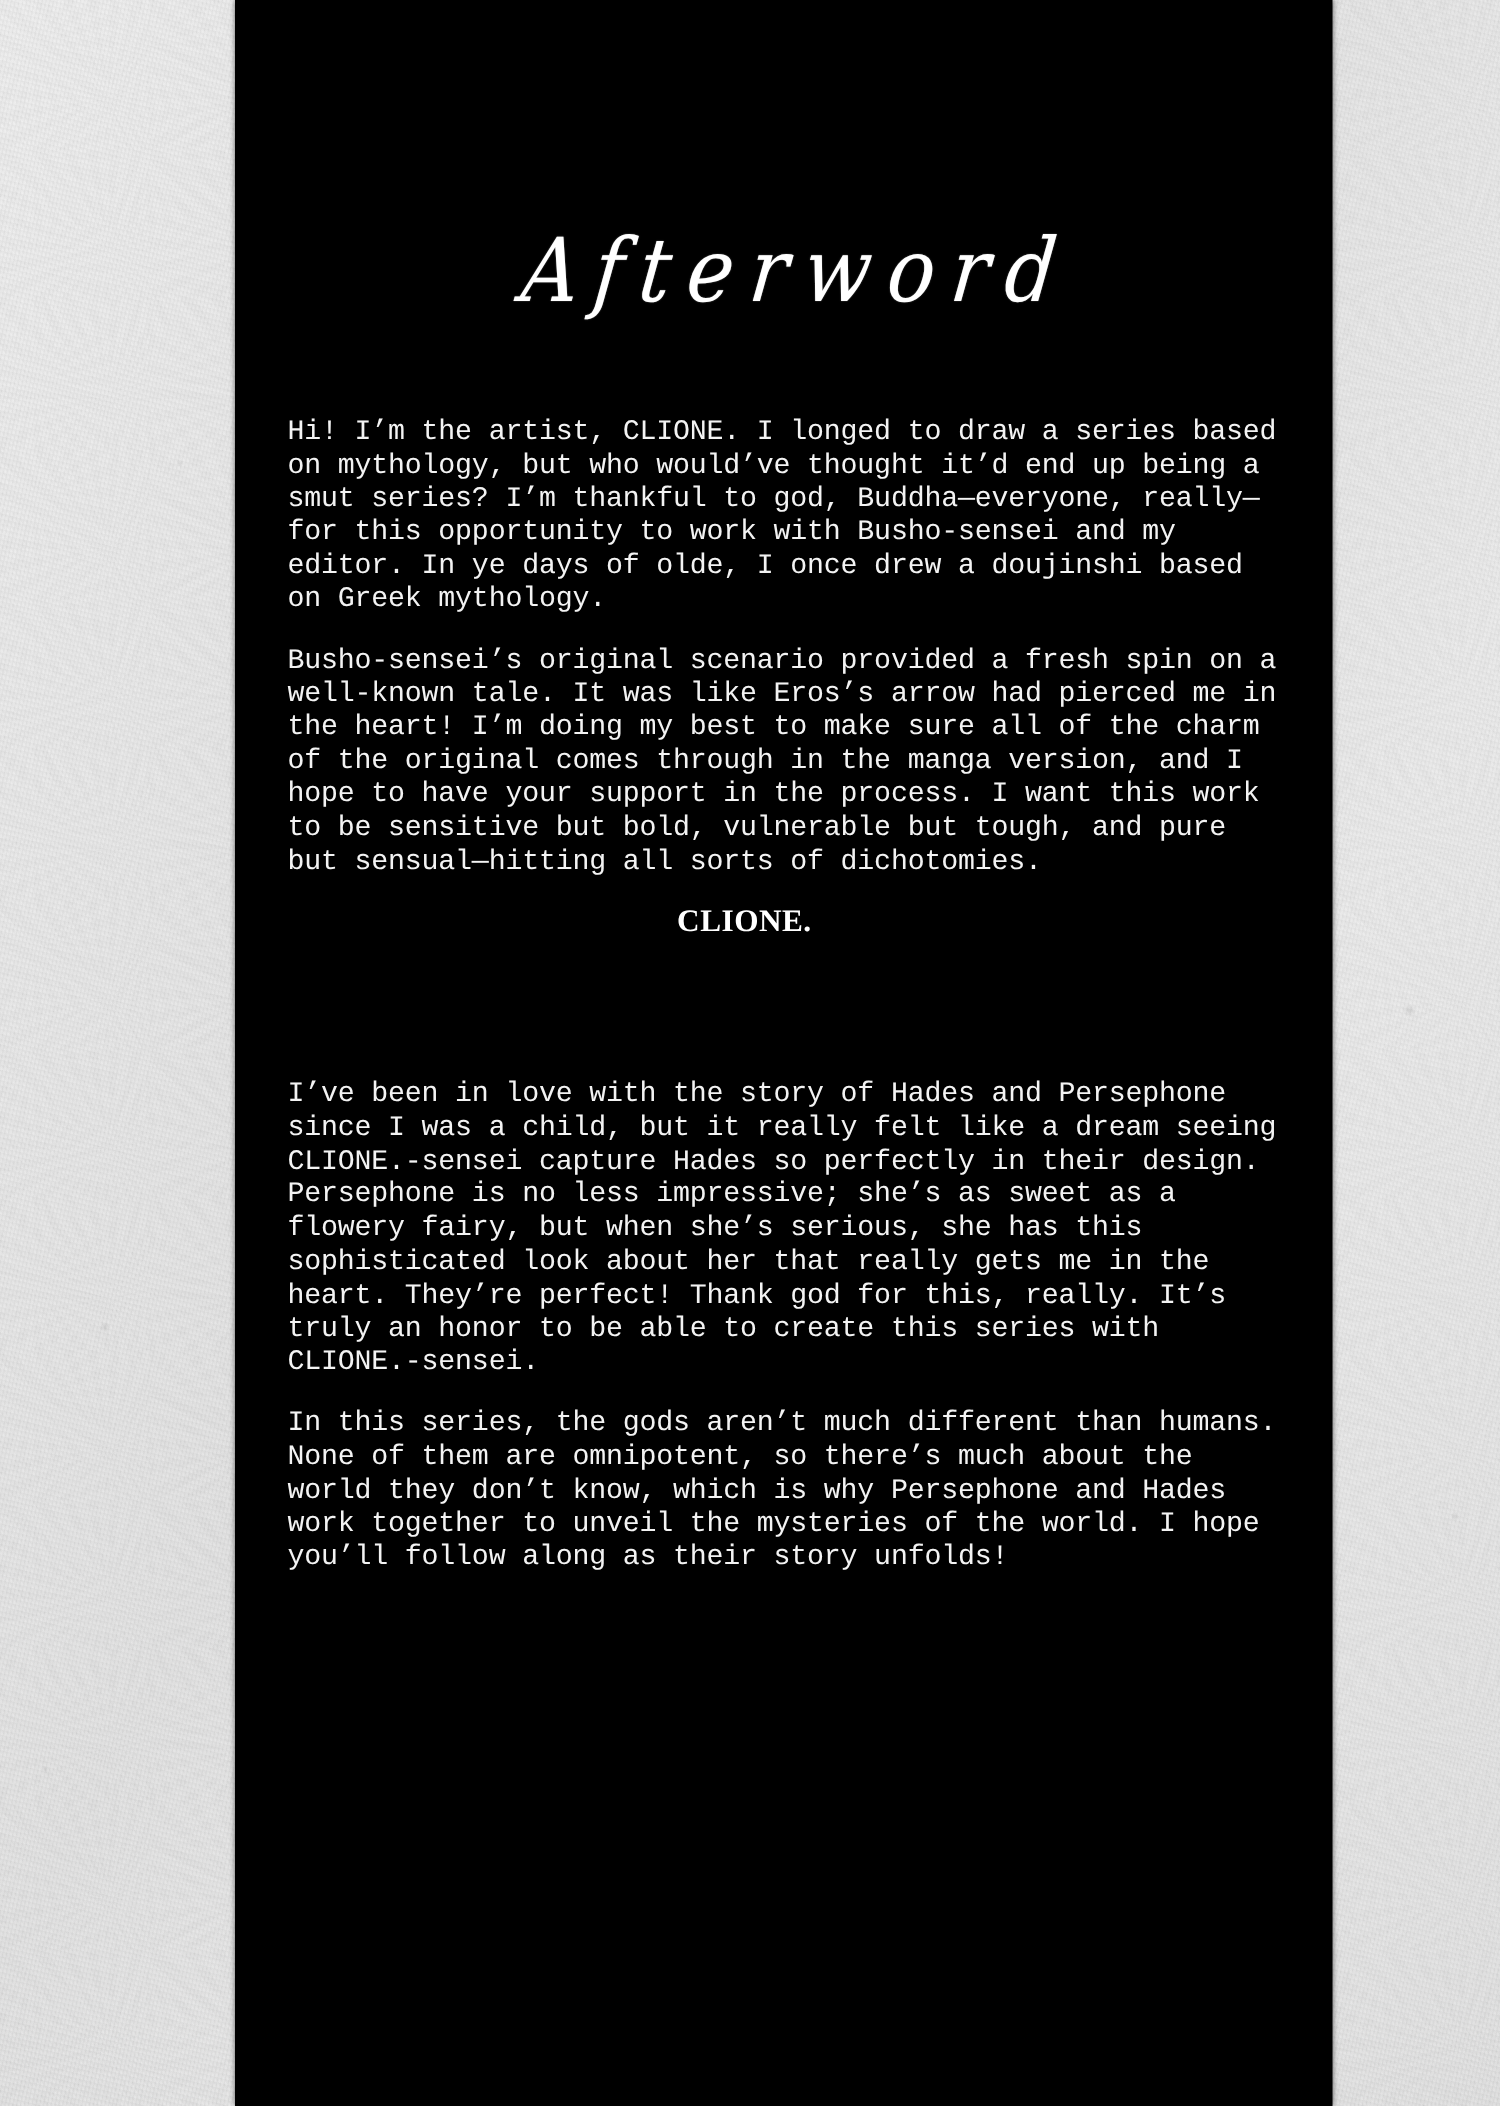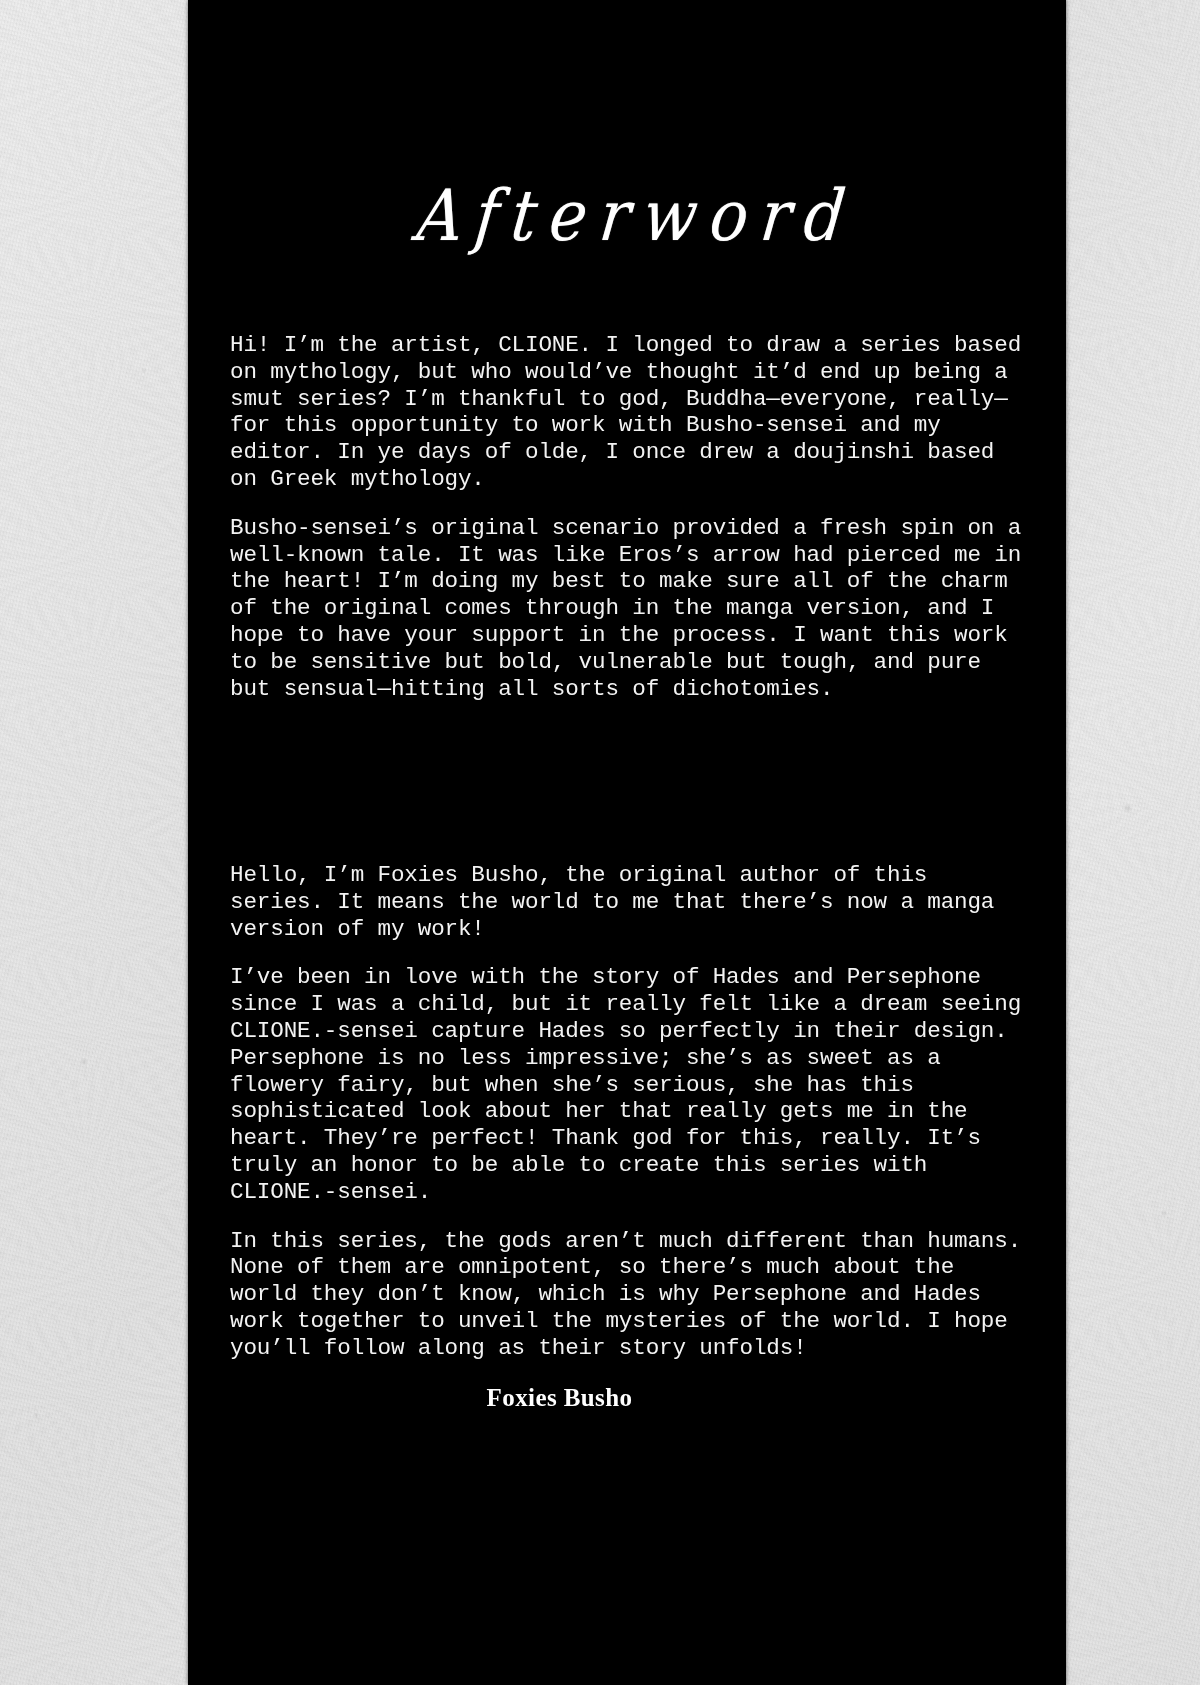--- a/index.html
+++ b/index.html
@@ -117,23 +117,22 @@
 
   <div class="panel">
 
     <div class="title-wrap">
       <span class="title">Afterword</span>
     </div>
 
     <div class="section one">
       <p class="body">Hi! I’m the artist, CLIONE. I longed to draw a series based on mythology, but who would’ve thought it’d end up being a smut series? I’m thankful to god, Buddha—everyone, really—for this opportunity to work with Busho-sensei and my editor. In ye days of olde, I once drew a doujinshi based on Greek mythology.</p>
       <p class="body">Busho-sensei’s original scenario provided a fresh spin on a well-known tale. It was like Eros’s arrow had pierced me in the heart! I’m doing my best to make sure all of the charm of the original comes through in the manga version, and I hope to have your support in the process. I want this work to be sensitive but bold, vulnerable but tough, and pure but sensual—hitting all sorts of dichotomies.</p>
+      <p class="signature sig-clione">CLIONE.</p>
     </div>
 
     <div class="section two">
-      <p class="body">Hello, I’m Foxies Busho, the original author of this series. It means the world to me that there’s now a manga version of my work!</p>
       <p class="body">I’ve been in love with the story of Hades and Persephone since I was a child, but it really felt like a dream seeing CLIONE.-sensei capture Hades so perfectly in their design. Persephone is no less impressive; she’s as sweet as a flowery fairy, but when she’s serious, she has this sophisticated look about her that really gets me in the heart. They’re perfect! Thank god for this, really. It’s truly an honor to be able to create this series with CLIONE.-sensei.</p>
       <p class="body">In this series, the gods aren’t much different than humans. None of them are omnipotent, so there’s much about the world they don’t know, which is why Persephone and Hades work together to unveil the mysteries of the world. I hope you’ll follow along as their story unfolds!</p>
-      <p class="signature sig-busho">Foxies Busho</p>
     </div>
 
   </div>
 </div>
 
 </body></html>

